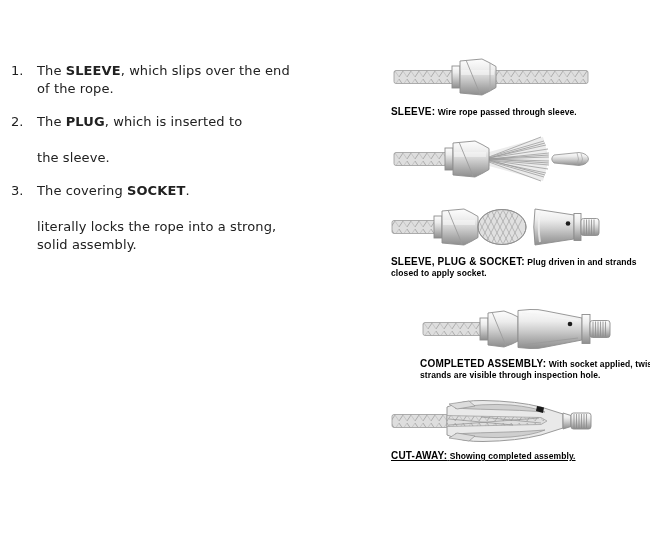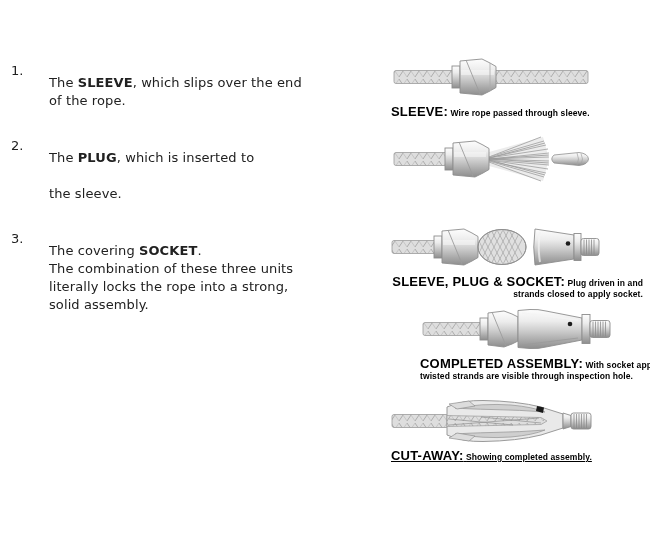--- a/index.html
+++ b/index.html
@@ -2,47 +2,47 @@
 <html><head>
 <meta charset="utf-8">
 <style>
   html,body{margin:0;padding:0;background:#ffffff;}
   .page{position:relative;width:650px;height:536px;background:#ffffff;overflow:hidden;}
 
   
   .steps{position:absolute;left:11px;top:62px;width:332px;margin:0;padding:0;list-style:none;}
   .step{display:flex;margin:0 0 15px 0;font:13px/18px "DejaVu Sans",sans-serif;color:#212121;letter-spacing:0.1px;}
   .num{flex:none;width:26px;}
-  .stext{margin:12px;width:300px;}
+  .stext{margin:0;width:300px;}
   .stext strong{font-weight:bold;}
 
   
   .fig{position:absolute;left:391px;width:252px;margin:0;}
   .art{width:230px;height:54px;}
   .cap{margin:3px 0 0 0;font:bold 8.5px/10.5px "Liberation Sans",sans-serif;color:#000;letter-spacing:0.1px;}
-  .cap-key{font-size:13px;letter-spacing:0.2px;}
-  .f1{top:50px;} .f2{top:132px;} .f3{top:220px;text-align:right;} .f4{top:302px;margin-left:29px;} .f5{top:394px;text-decoration:underline;}
+  .cap-key{font-size:10px;letter-spacing:0.2px;}
+  .f1{top:50px;} .f2{top:132px;} .f3{top:200px;} .f4{top:302px;margin-left:29px;} .f5{top:394px;text-decoration:underline;}
 </style>
 </head>
 <body>
 
 <div class="page">
 
   <ol class="steps">
     <li class="step">
       <span class="num">1.</span>
       <p class="stext"><span>The </span><strong>SLEEVE</strong><span>, which slips over the end</span><br><span>of the rope.</span></p>
     </li>
     <li class="step">
       <span class="num">2.</span>
       <p class="stext"><span>The </span><strong>PLUG</strong><span>, which is inserted to</span><br><br><span>the sleeve.</span></p>
     </li>
     <li class="step">
       <span class="num">3.</span>
-      <p class="stext"><span>The covering </span><strong>SOCKET</strong><span>.</span><br><span>The combination of these three units</span><br><span>literally locks the rope into a strong,</span><br><span>solid assembly.</span></p>
+      <p class="stext"><span>The covering </span><strong>SOCKET</strong><span>.</span><br><br><span>literally locks the rope into a strong,</span><br><span>solid assembly.</span></p>
     </li>
   </ol>
 
   <figure class="fig f1">
     <div class="art">
       <svg width="230" height="54" viewBox="0 0 230 54">
         <defs>
           <linearGradient id="mg1" x1="0" y1="0" x2="0" y2="1">
             <stop offset="0" stop-color="#fdfdfd"></stop>
               <stop offset=".3" stop-color="#ececec"></stop>

